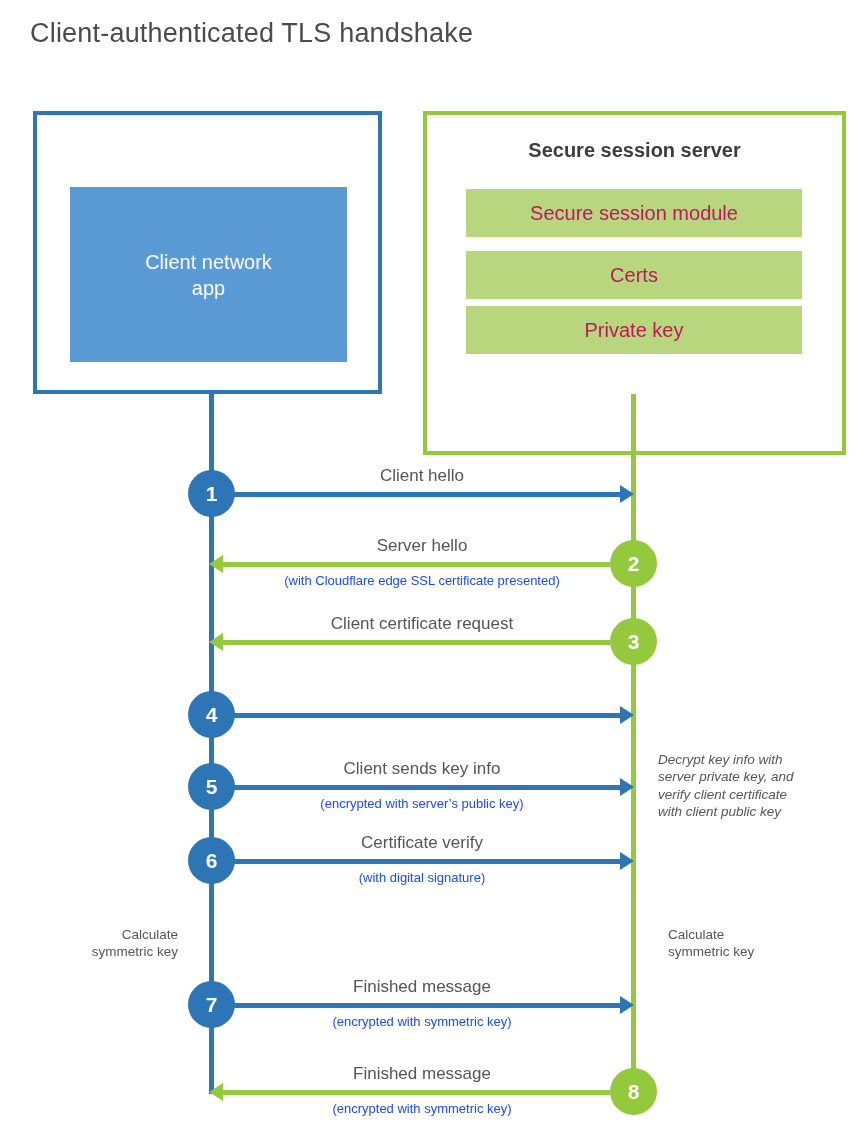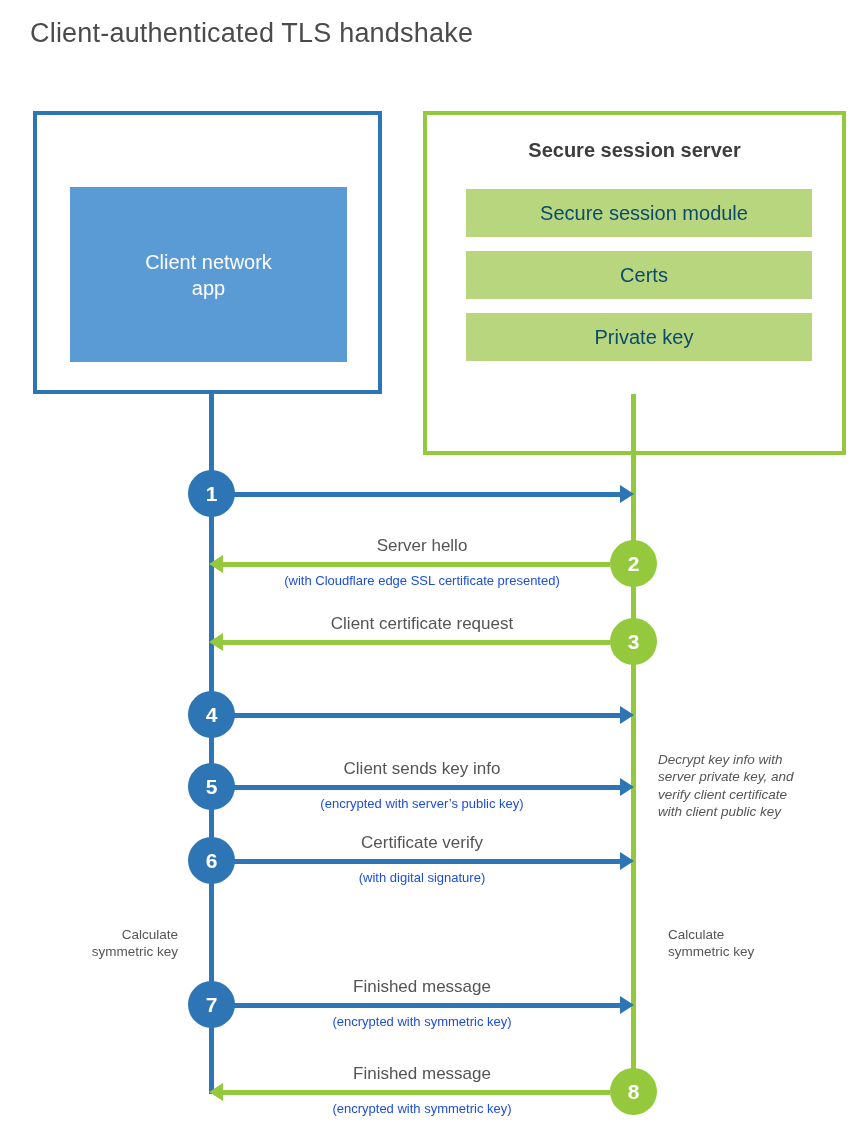--- a/index.html
+++ b/index.html
@@ -20,24 +20,24 @@
     font-size:20px;font-weight:bold;color:#3d3d3d;
   }
   .client-app{
     position:absolute;left:33px;top:72px;width:277px;height:175px;
     background:var(--blue_fill,#5b9bd5);color:#fff;font-size:20px;
     display:flex;align-items:center;justify-content:center;text-align:center;
     white-space:pre-line;line-height:1.3;
   }
   .server-bar{
     position:absolute;left:39px;width:336px;height:48px;
-    background:var(--green_fill,#b7d67d);color:#0c4a6e;font-size:20px;
-    display:flex;align-items:center;justify-content:center;text-align:center;padding-left:10px;
+    background:var(--green_fill,#b7d67d);color:#be185d;font-size:20px;
+    display:flex;align-items:center;justify-content:center;text-align:center;
   }
-  .bar-0{top:74px;} .bar-1{top:136px;} .bar-2{top:198px;text-align:right;}
+  .bar-0{top:74px;} .bar-1{top:136px;} .bar-2{top:191px;text-align:right;}
   
   .vline{position:absolute;top:394px;width:5px;height:700px;}
   .vline-blue{left:209px;background:var(--blue,#2e75b6);}
   .vline-green{left:631px;background:var(--green,#94c83d);}
   
   .circle{
     position:absolute;width:47px;height:47px;border-radius:50%;
     display:flex;align-items:center;justify-content:center;
     color:#fff;font-size:21px;font-weight:bold;z-index:3;
   }
@@ -83,20 +83,21 @@
   <div class="outer-box server-outer">
     <div class="box-title">Secure session server</div>
     <div class="server-bar bar-0">Secure session module</div>
     <div class="server-bar bar-1">Certs</div>
     <div class="server-bar bar-2">Private key</div>
   </div>
 
   <div class="vline vline-blue"></div>
   <div class="vline vline-green"></div>
 
+  <div class="msg" style="top:466px">Client hello</div>
   <div class="aline aline-blue" style="top:492px"></div>
   <div class="ahead ahead-right" style="top:485px"></div>
   <div class="circle circle-blue" style="top:470px">1</div>
 
   <div class="msg" style="top:536px">Server hello</div>
   <div class="submsg" style="top:573px">(with Cloudflare edge SSL certificate presented)</div>
   <div class="aline aline-green" style="top:562px"></div>
   <div class="ahead ahead-left" style="top:555px"></div>
   <div class="circle circle-green" style="top:540px">2</div>
 

